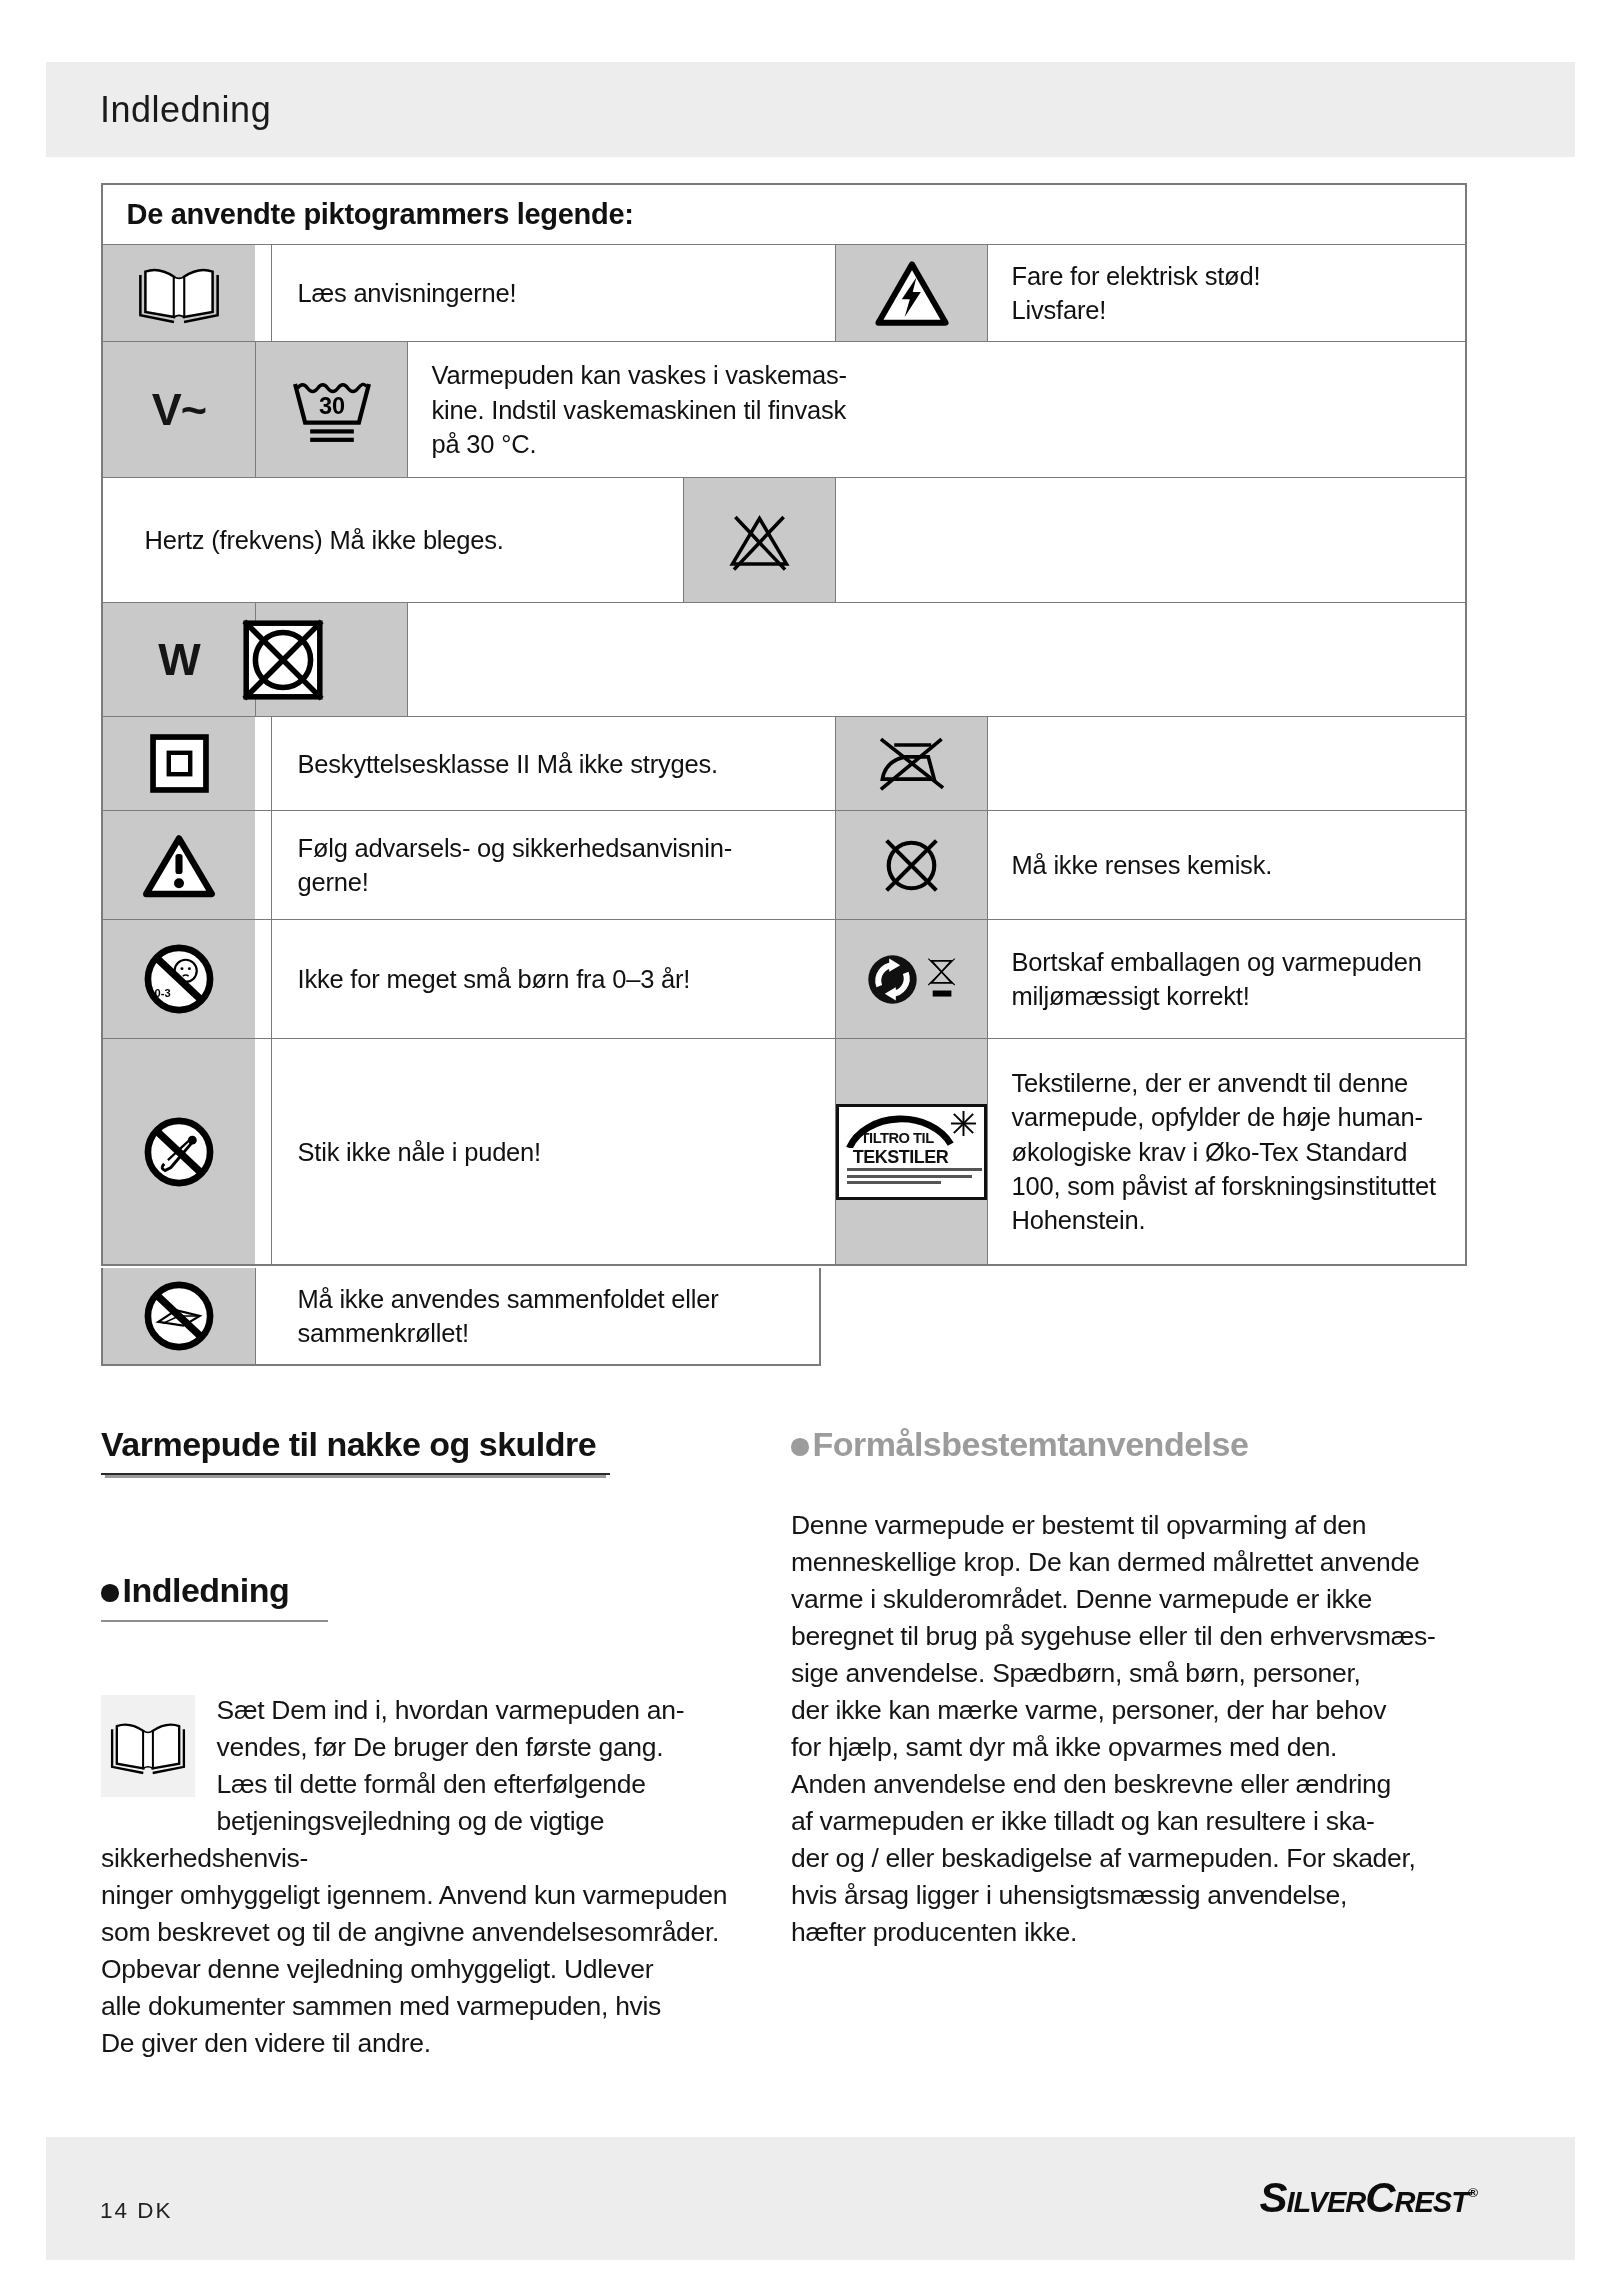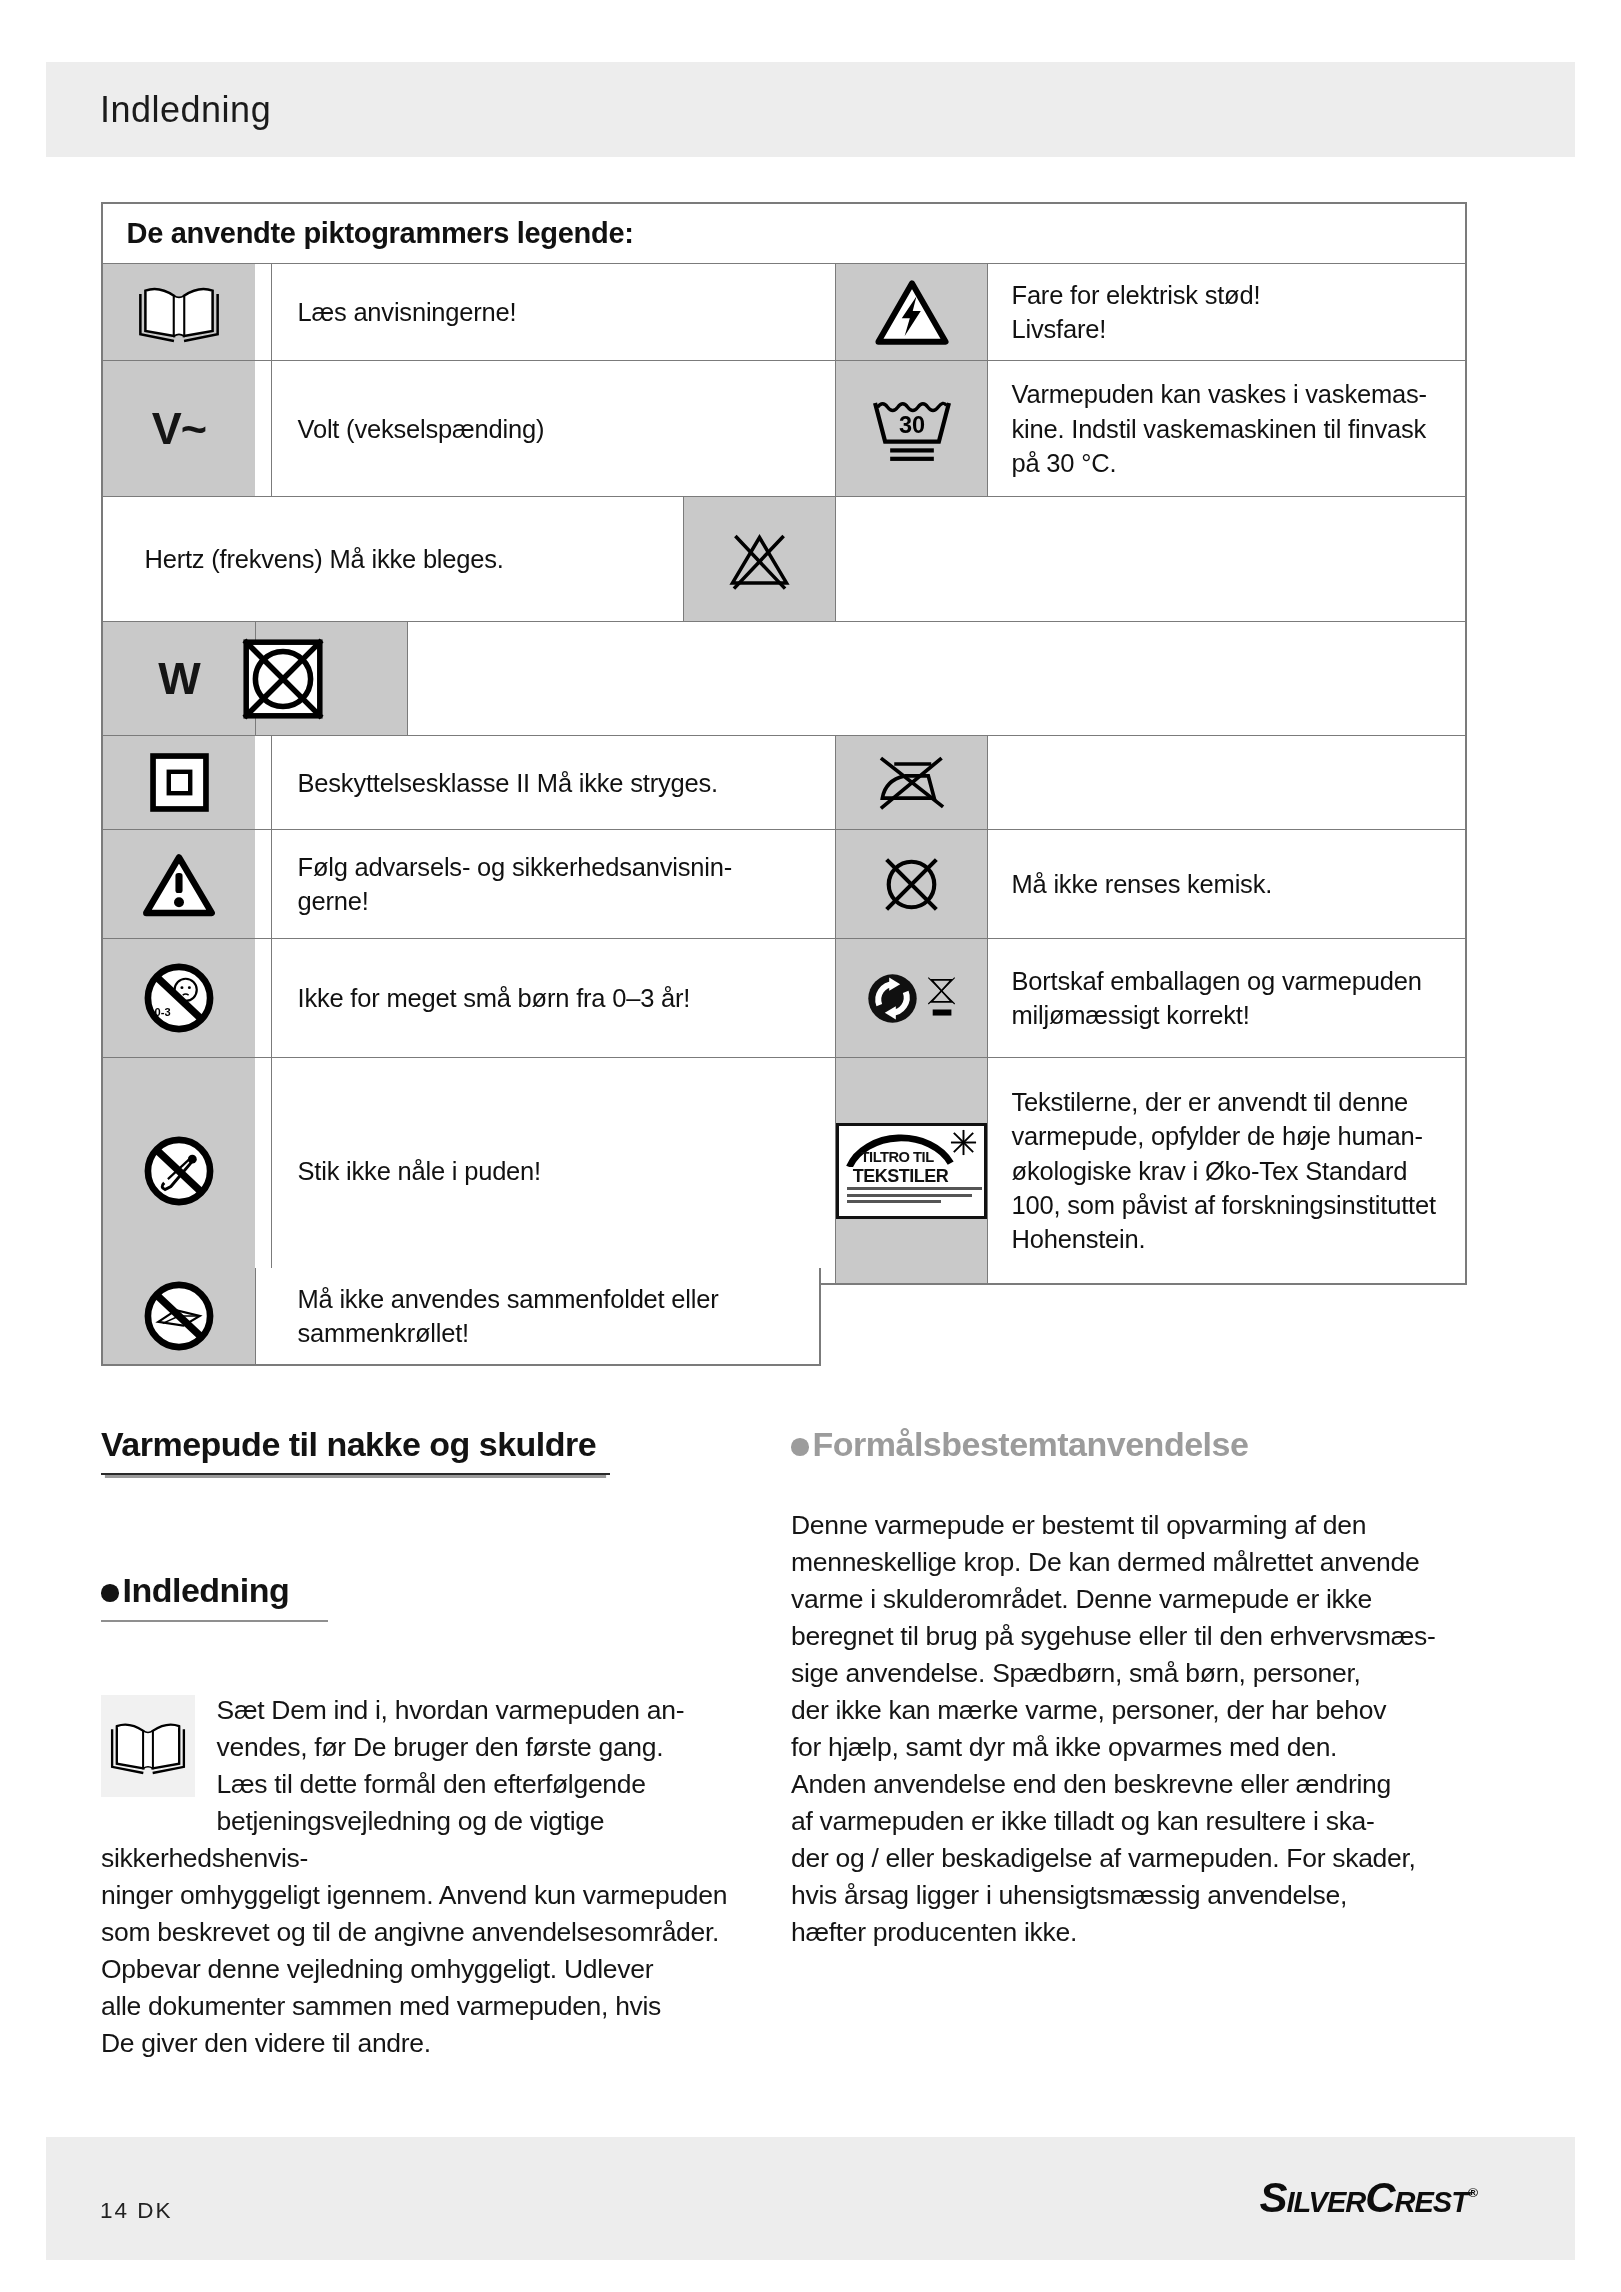--- a/index.html
+++ b/index.html
@@ -3,21 +3,21 @@
 <meta charset="utf-8">
 <style>
   html,body{margin:0;padding:0;background:#fff;}
   .page{position:relative;width:1621px;height:2293px;background:#fff;
         font-family:"Liberation Sans","DejaVu Sans",sans-serif;color:#111;overflow:hidden;text-decoration:underline;}
   .band{position:absolute;left:46px;width:1529px;background:#ededed;}
   .band.top{top:62px;height:95px;display:flex;align-items:center;}
   .band.bottom{top:2137px;height:123px;}
   .page-title{font-size:36px;font-weight:400;color:#1b1b1b;padding-left:54px;letter-spacing:0.5px;}
   
-  .ltable{position:absolute;left:101px;top:202px;width:1366px;border:2px solid #7b7b7b;box-sizing:border-box;background:#fff;}
+  .ltable{position:absolute;left:101px;top:183px;width:1366px;border:2px solid #7b7b7b;box-sizing:border-box;background:#fff;}
   .ltitle{min-height:59px;display:flex;align-items:center;padding-left:23.5px;font-size:29px;font-weight:700;letter-spacing:-0.3px;}
   .lrow{display:flex;border-top:1px solid #7b7b7b;}
   .lrow>div{box-sizing:border-box;}
   .lrow>div+div{border-left:1px solid #7b7b7b;}
   .ic-cell{width:152px;flex:0 0 152px;background:#c9c9c9;display:flex;align-items:center;justify-content:center;}
   .t1{width:564px;flex:0 0 564px;background:#fff;display:flex;align-items:center;padding:13.7px 9.8px 13.7px 25.5px;
       font-size:25.5px;line-height:1.35;white-space:pre-line;letter-spacing:-0.2px;margin-left:16px;}
   .t2{flex:1;background:#fff;display:flex;align-items:center;padding:13.7px 9.8px 13.7px 23.5px;
       font-size:25.5px;line-height:1.35;white-space:pre-line;letter-spacing:-0.2px;}
   .r1{min-height:86px;} .r2{min-height:135px;} .r3{min-height:124px;} .r4{min-height:113px;}
@@ -88,21 +88,20 @@
         </svg>
       </div>
       <div class="t2">Fare for elektrisk stød!
 Livsfare!</div>
     </div>
 
     <div class="lrow r2">
       <div class="ic-cell">
         <span class="sym">V~</span>
       </div>
-      <div class="t1">Volt (vekselspænding)</div>
       <div class="ic-cell">
         <svg width="84" height="76" viewBox="0 0 100 86">
           <path d="M6 12 L18 58 L82 58 L94 12" fill="none" stroke="#000" stroke-width="5"></path>
           <path d="M9 17 Q15 9 21 17 Q27 25 33 17 Q39 9 45 17 Q51 25 57 17 Q63 9 69 17 Q75 25 81 17 Q87 9 91 15" fill="none" stroke="#000" stroke-width="4"></path>
           <text x="50" y="48" text-anchor="middle" font-size="28" font-weight="bold">30</text>
           <rect x="24" y="66" width="52" height="5" fill="#000"></rect>
           <rect x="24" y="76" width="52" height="5" fill="#000"></rect>
         </svg>
       </div>
       <div class="t2">Varmepuden kan vaskes i vaskemas-

